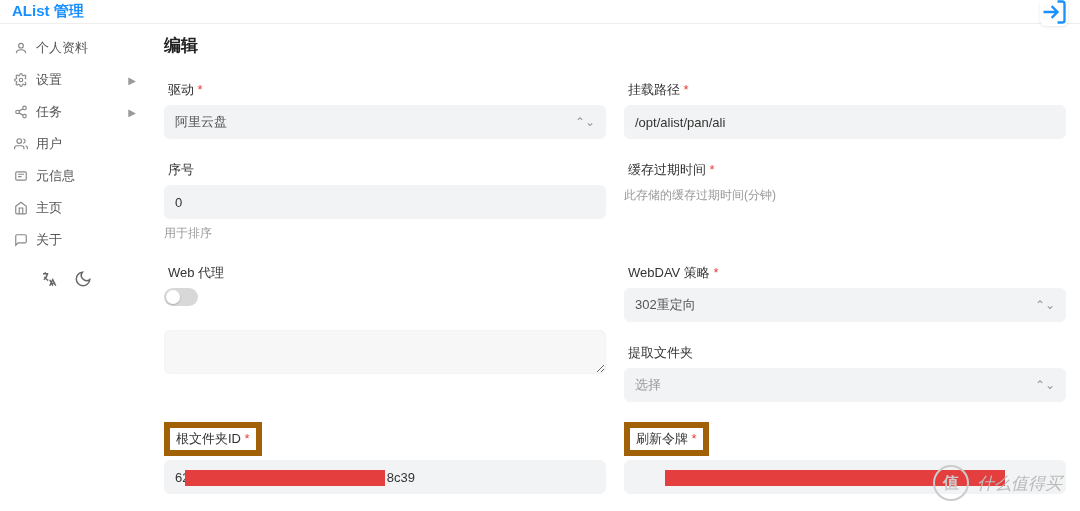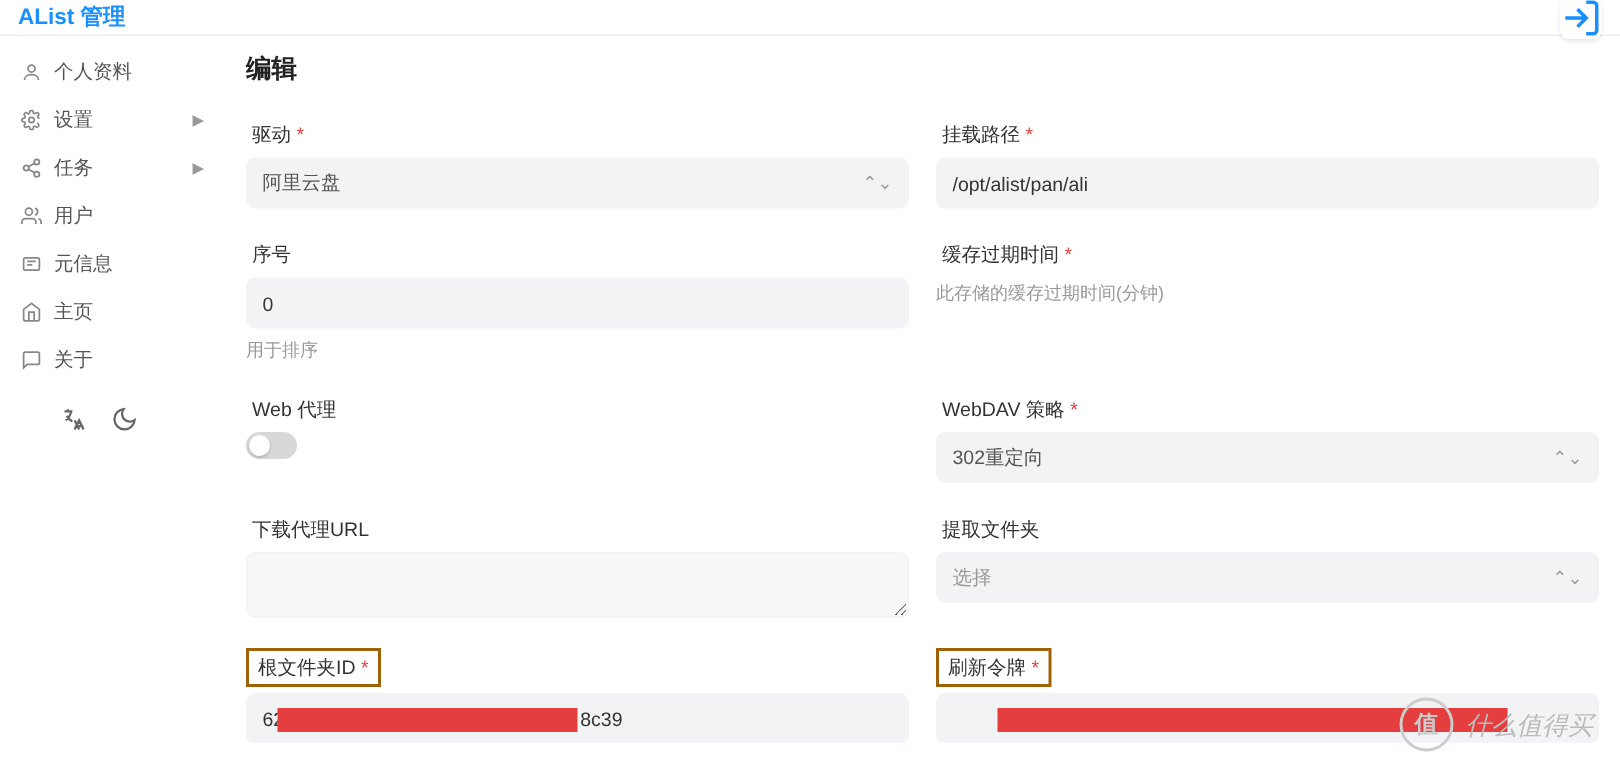--- a/index.html
+++ b/index.html
@@ -14,21 +14,21 @@
 .nav-icon { width: 14px; height: 14px; display: inline-flex; align-items: center; justify-content: center; color: #888; }
 .chev { color: #999; font-size: 10px; }
 .sidebar-tools { display: flex; gap: 16px; padding: 12px 0 0 40px; color: #666; }
 .tool-icon { cursor: pointer; font-size: 16px; }
 .main { flex: 1; padding: 10px 14px 0 14px; overflow: hidden; }
 .page-title { font-weight: 600; font-size: 17px; margin-bottom: 10px; color: #222; }
 .form-grid { display: grid; grid-template-columns: 1fr 1fr; gap: 8px 18px; }
 .field { display: flex; flex-direction: column; gap: 4px; }
 .label { font-size: 13px; color: #333; display: inline-block; padding: 2px 4px; margin-top: 12px; }
 .req::after { content: " *"; color: #e53e3e; }
-.hlbox { border: 2px solid #a16207; display: inline-block; padding: 2px 6px; }
+.hlbox { border: 6px solid #a16207; display: inline-block; padding: 2px 6px; }
 .control { background: #f2f3f5; border: 1px solid #f2f3f5; border-radius: 6px; height: 34px; padding: 0 10px; font-size: 13px; color: #333; width: 100%; }
 .control:disabled, .control[readonly] { color: #888; }
 .select { display: flex; align-items: center; justify-content: space-between; cursor: pointer; gap: 21px; }
 .select .sv { color: #555; }
 .select .pv { color: #999; }
 .select .caret { color: #999; font-size: 12px; }
 textarea.control { height: 44px; padding: 8px 10px; resize: vertical; background: #f7f7f8; }
 .helper { font-size: 12px; color: #999; margin-top: 2px; }
 .toggle { width: 34px; height: 18px; background: #d8d8d8; border-radius: 9px; position: relative; cursor: pointer; }
 .toggle::after { content: ""; position: absolute; width: 14px; height: 14px; background: #fff; border-radius: 50%; top: 2px; left: 2px; box-shadow: 0 1px 2px rgba(0,0,0,.2); }
@@ -182,21 +182,20 @@
 
       <div class="field">
         <span class="label req">WebDAV 策略</span>
         <div class="control select">
           <span class="sv">302重定向</span>
           <span class="caret">⌃⌄</span>
         </div>
       </div>
 
       <div class="field">
-        <span class="label">下载代理URL</span>
         <textarea class="control" style=""></textarea>
       </div>
 
       <div class="field">
         <span class="label">提取文件夹</span>
         <div class="control select">
           <span class="pv">选择</span>
           <span class="caret">⌃⌄</span>
         </div>
       </div>

